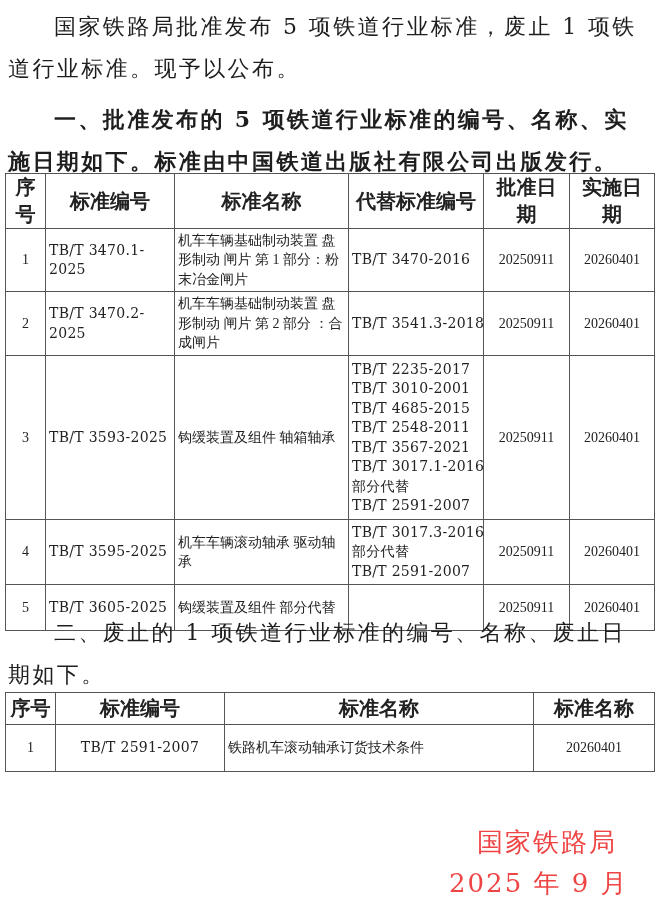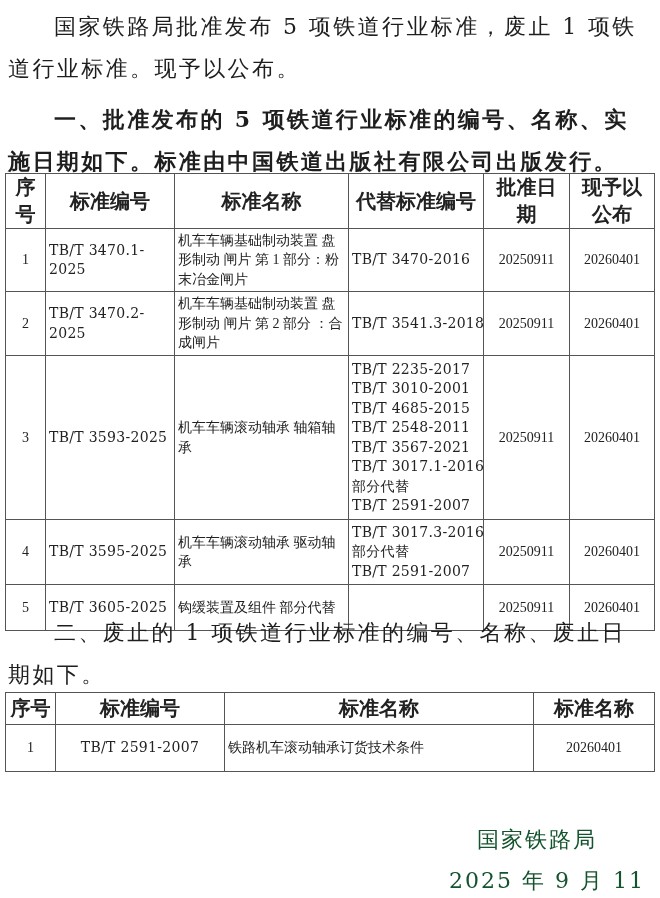--- a/index.html
+++ b/index.html
@@ -22,21 +22,21 @@
   }
   td, th { border: 1.5px solid #555; padding: 0 3px; }
   th { font-weight: bold; font-size: 20px; height: 29px; text-align: center; font-family: "DejaVu Sans", "Liberation Sans", sans-serif; }
   td { vertical-align: middle; line-height: 19.5px; font-family: Liberation Serif, serif; }
   .c { text-align: center; }
   .l { text-align: left; }
   .mono { font-family: "DejaVu Serif", "Liberation Serif", serif; font-size: 14px; letter-spacing: 0.3px; }
   .rep div { white-space: nowrap; }
   #t1 { left: 5px; top: 173px; width: 649px; }
   #t2 { left: 5px; top: 692px; width: 649px; }
-  .sig { position: absolute; font-size: 22px; letter-spacing: 2px; color: #14532d; }
+  .sig { position: absolute; font-size: 26px; letter-spacing: 2px; color: #ef4444; }
   .sig.org { left: 477px; top: 825px; }
   .sig.date { left: 449px; top: 866px; }
 </style>
 </head>
 <body>
 
 <p class="para p1">国家铁路局批准发布 5 项铁道行业标准，废止 1 项铁道行业标准。现予以公布。</p>
 <p class="para p2">一、批准发布的 5 项铁道行业标准的编号、名称、实施日期如下。标准由中国铁道出版社有限公司出版发行。</p>
 
 <table id="t1">
@@ -48,21 +48,21 @@
       <col style="width:86px">
       <col style="width:85px">
   </colgroup>
   <thead>
     <tr>
       <th>序号</th>
       <th>标准编号</th>
       <th>标准名称</th>
       <th>代替标准编号</th>
       <th>批准日期</th>
-      <th>现予以公布</th>
+      <th>实施日期</th>
     </tr>
   </thead>
   <tbody>
     <tr style="height:63px">
       <td class="c">1</td>
       <td class="l mono">TB/T 3470.1-2025</td>
       <td class="l">机车车辆基础制动装置 盘形制动 闸片 第 1 部分：粉末冶金闸片</td>
       <td class="l mono rep">
         <div>TB/T 3470-2016</div>
       </td>
@@ -75,21 +75,21 @@
       <td class="l">机车车辆基础制动装置 盘形制动 闸片 第 2 部分 ：合成闸片</td>
       <td class="l mono rep">
         <div>TB/T 3541.3-2018</div>
       </td>
       <td class="c">20250911</td>
       <td class="c">20260401</td>
     </tr>
     <tr style="height:164px">
       <td class="c">3</td>
       <td class="l mono">TB/T 3593-2025</td>
-      <td class="l">机车车辆滚动轴承 轴箱轴承</td>
+      <td class="l">钩缓装置及组件 轴箱轴承</td>
       <td class="l mono rep">
         <div>TB/T 2235-2017</div>
         <div>TB/T 3010-2001</div>
         <div>TB/T 4685-2015</div>
         <div>TB/T 2548-2011</div>
         <div>TB/T 3567-2021</div>
         <div>TB/T 3017.1-2016</div>
         <div>部分代替</div>
         <div>TB/T 2591-2007</div>
       </td>

